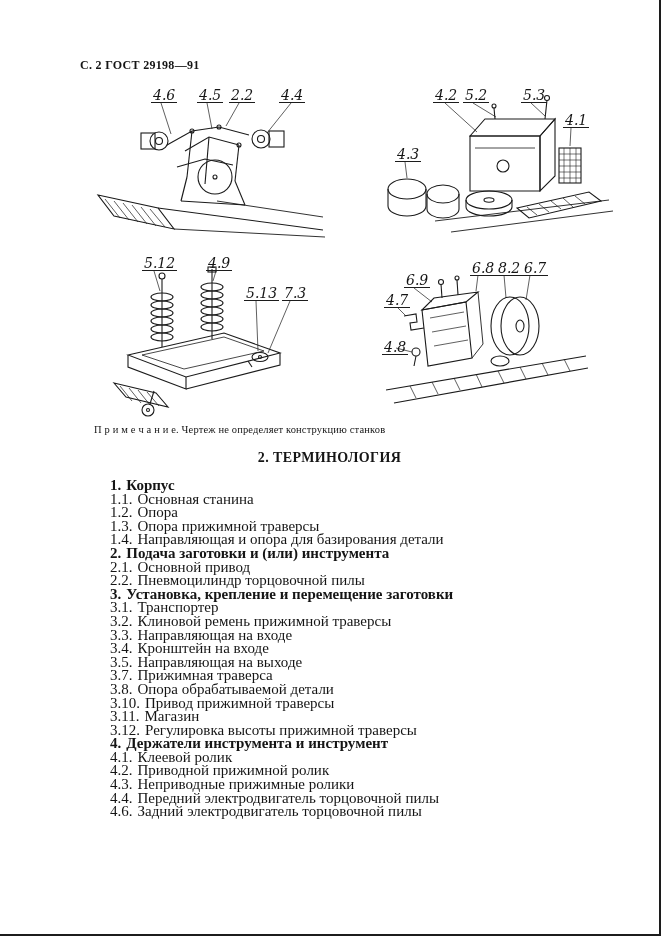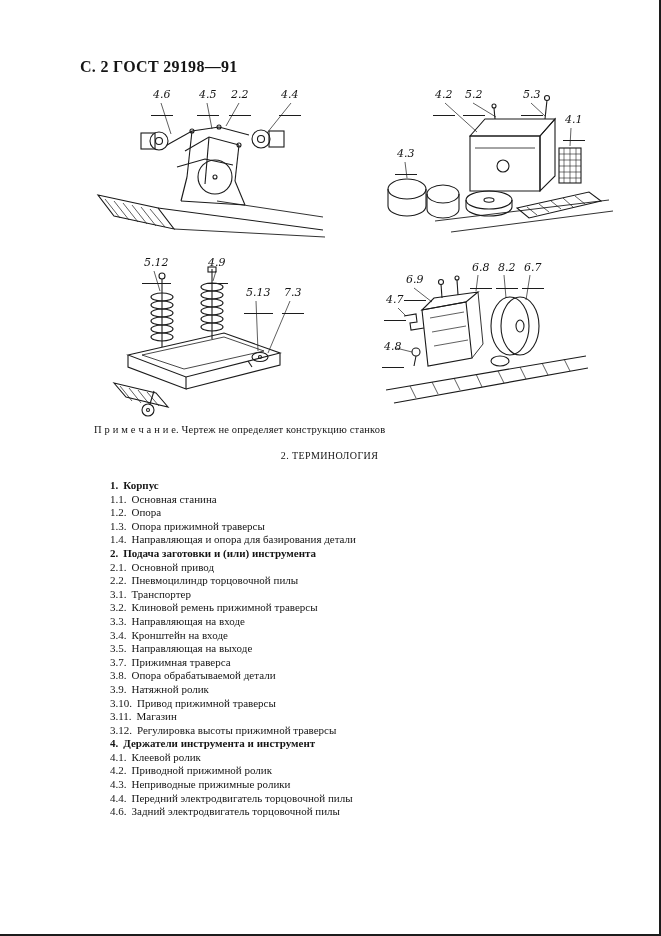--- a/index.html
+++ b/index.html
@@ -9,45 +9,45 @@
     width: 661px; height: 936px;
     background: #ffffff;
     color: #151515;
     font-family: "Liberation Serif", "DejaVu Serif", serif;
     border-right: 2px solid #1c1c1c;
     border-bottom: 2px solid #1c1c1c;
     overflow: hidden;
   }
   .doc-header {
     position: absolute; left: 80px; top: 58px;
-    font-size: 16px; font-weight: bold; letter-spacing: 0.3px;
+    font-size: 12px; font-weight: bold; letter-spacing: 0.3px;
   }
   .figure { position: absolute; }
   .figure svg { position: absolute; left: 0; top: 0; }
   .callout {
     position: absolute;
-    font-size: 11px; font-style: italic;
+    font-size: 14px; font-style: italic;
     line-height: 12px;
-    padding: 0 2px 14px 2px;
+    padding: 0 2px 1px 2px;
     border-bottom: 1px solid #1c1c1c;
     background: transparent;
     font-family: "DejaVu Serif", serif;
   }
   .note {
     position: absolute; left: 94px; top: 424px;
     font-size: 10.5px; letter-spacing: 0.15px;
   }
   .section-title {
     position: absolute; left: 40px; right: 40px; top: 450px;
     text-align: center;
-    font-size: 10px; font-weight: normal; letter-spacing: 0.4px;
+    font-size: 14px; font-weight: bold; letter-spacing: 0.4px;
   }
   .terms {
     position: absolute; left: 110px; top: 479px;
-    font-size: 11px; line-height: 13.6px;
+    font-size: 15px; line-height: 13.6px;
     width: 480px;
   }
   .term-row { white-space: nowrap; }
   .term-row.bold { font-weight: bold; }
   .term-num { margin-right: 5px; }
 </style>
 </head>
 <body>
 
 <div class="page">
@@ -274,28 +274,28 @@
 
   <div class="terms">
       <div class="term-row bold"><span class="term-num">1.</span><span>Корпус</span></div>
       <div class="term-row"><span class="term-num">1.1.</span><span>Основная станина</span></div>
       <div class="term-row"><span class="term-num">1.2.</span><span>Опора</span></div>
       <div class="term-row"><span class="term-num">1.3.</span><span>Опора прижимной траверсы</span></div>
       <div class="term-row"><span class="term-num">1.4.</span><span>Направляющая и опора для базирования детали</span></div>
       <div class="term-row bold"><span class="term-num">2.</span><span>Подача заготовки и (или) инструмента</span></div>
       <div class="term-row"><span class="term-num">2.1.</span><span>Основной привод</span></div>
       <div class="term-row"><span class="term-num">2.2.</span><span>Пневмоцилиндр торцовочной пилы</span></div>
+      <div class="term-row bold"><span class="term-num">3.</span><span>Установка, крепление и перемещение заготовки</span></div>
       <div class="term-row"><span class="term-num">3.1.</span><span>Транспортер</span></div>
       <div class="term-row"><span class="term-num">3.2.</span><span>Клиновой ремень прижимной траверсы</span></div>
       <div class="term-row"><span class="term-num">3.3.</span><span>Направляющая на входе</span></div>
       <div class="term-row"><span class="term-num">3.4.</span><span>Кронштейн на входе</span></div>
       <div class="term-row"><span class="term-num">3.5.</span><span>Направляющая на выходе</span></div>
       <div class="term-row"><span class="term-num">3.7.</span><span>Прижимная траверса</span></div>
       <div class="term-row"><span class="term-num">3.8.</span><span>Опора обрабатываемой детали</span></div>
-      <div class="term-row"><span class="term-num">3.9.</span><span>Натяжной ролик</span></div>
       <div class="term-row"><span class="term-num">3.10.</span><span>Привод прижимной траверсы</span></div>
       <div class="term-row"><span class="term-num">3.11.</span><span>Магазин</span></div>
       <div class="term-row"><span class="term-num">3.12.</span><span>Регулировка высоты прижимной траверсы</span></div>
       <div class="term-row bold"><span class="term-num">4.</span><span>Держатели инструмента и инструмент</span></div>
       <div class="term-row"><span class="term-num">4.1.</span><span>Клеевой ролик</span></div>
       <div class="term-row"><span class="term-num">4.2.</span><span>Приводной прижимной ролик</span></div>
       <div class="term-row"><span class="term-num">4.3.</span><span>Неприводные прижимные ролики</span></div>
       <div class="term-row"><span class="term-num">4.4.</span><span>Передний электродвигатель торцовочной пилы</span></div>
       <div class="term-row"><span class="term-num">4.6.</span><span>Задний электродвигатель торцовочной пилы</span></div>
     </div>

